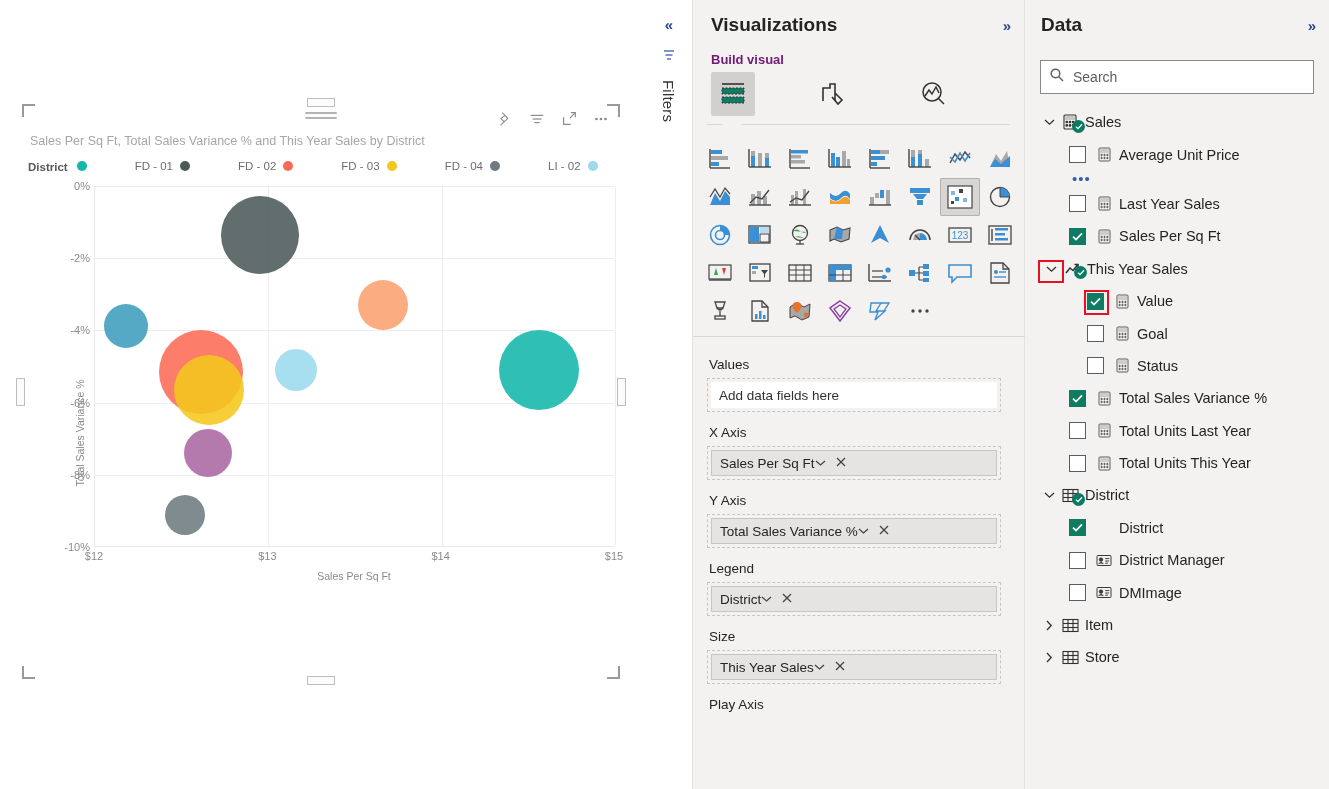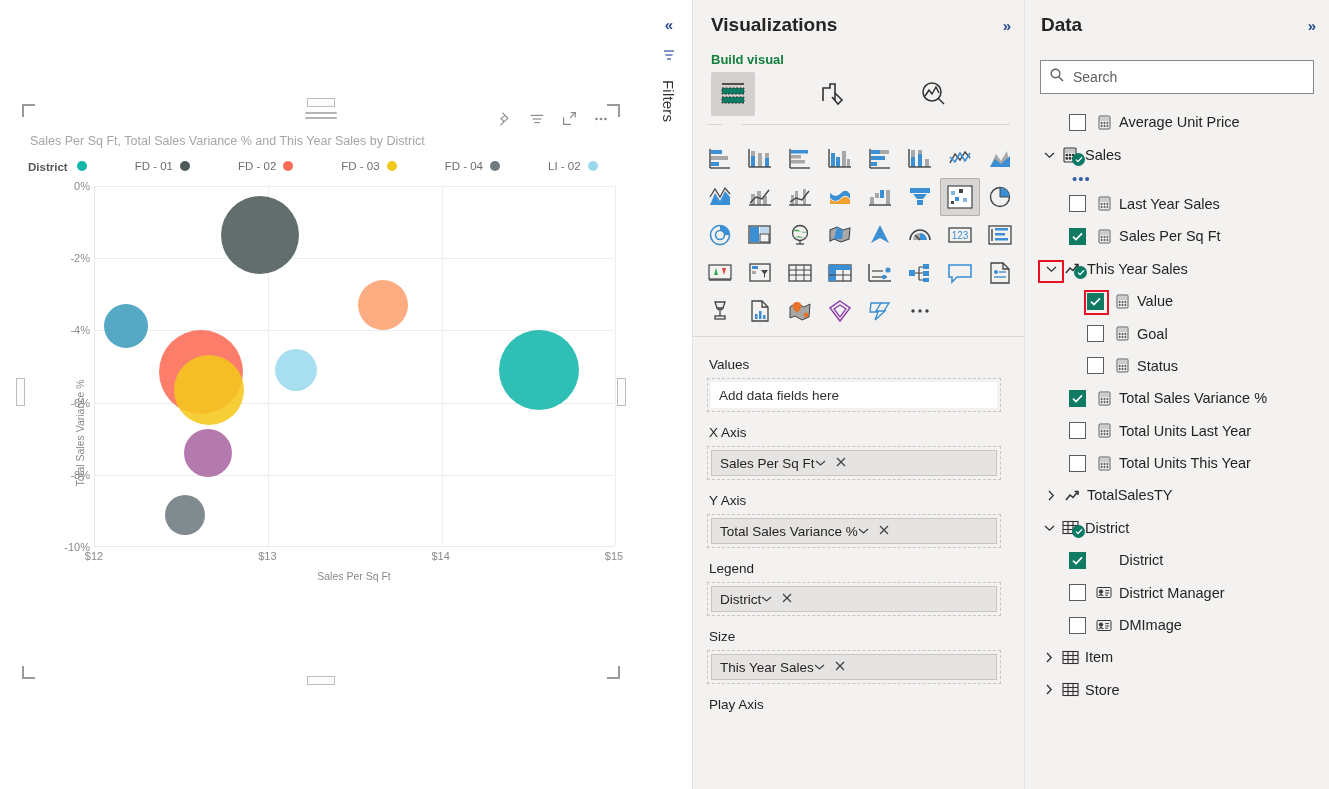--- a/index.html
+++ b/index.html
@@ -116,21 +116,21 @@
   .viz-pane {
     position: absolute; left: 693px; top: 0; width: 332px; height: 789px;
     background: #f3f2f1; border-right: 1px solid #e3e3e3;
   }
   .viz-head {
     position: absolute; left: 18px; top: 14px; right: 14px;
     display: flex; align-items: center; justify-content: space-between;
   }
   .viz-title { font-size: 19px; color: #252423; font-weight: bold; }
   .viz-collapse { font-size: 15px; color: #2b4b8f; font-weight: bold; letter-spacing: -1px; }
-  .build-visual { position: absolute; left: 18px; top: 52px; font-size: 13px; font-weight: bold; color: #15803d; }
+  .build-visual { position: absolute; left: 18px; top: 52px; font-size: 13px; font-weight: bold; color: #701a75; }
 
   .viz-tabs { position: absolute; left: 18px; top: 72px; display: flex; gap: 56px; align-items: flex-start; }
   .viz-tab {
     width: 44px; height: 44px; display: flex; align-items: center; justify-content: center;
     border-radius: 2px;
   }
   .viz-tab.active { background: #d2d0ce; }
   .tab-caret {
     position: absolute; left: 29px; top: 116px; width: 0; height: 0;
     border-left: 10px solid transparent; border-right: 10px solid transparent;
@@ -773,61 +773,61 @@
     <div class="search-box">
       <span>
         <svg width="16" height="16" viewBox="0 0 16 16" fill="none" stroke="#605e5c" stroke-width="1.4">
           <circle cx="6.5" cy="6.5" r="4.3"></circle>
             <line x1="9.7" y1="9.7" x2="14" y2="14"></line>
         </svg>
       </span>
       <span class="search-text">Search</span>
     </div>
     <div class="tree" id="tree">
+        <div class="row" style="padding-left: 14px;">
+          <span class="chev">
+            <svg width="11" height="8" viewBox="0 0 11 8" fill="none" stroke="#323130" stroke-width="1.3">
+              <polyline points="1,2 5.5,6.2 10,2"></polyline>
+            </svg>
+          </span>
+          <span class="tbl-icon">
+            <svg width="16" height="16" viewBox="0 0 16 16" fill="none" stroke="#323130" stroke-width="1.1">
+              <rect x="2" y="1" width="12" height="14" rx="1"></rect>
+              <rect x="3.6" y="2.5" width="8.8" height="3" fill="#323130" opacity=".22"></rect>
+              <circle cx="4.8" cy="8" r=".8" fill="#323130"></circle>
+              <circle cx="8" cy="8" r=".8" fill="#323130"></circle>
+              <circle cx="11.2" cy="8" r=".8" fill="#323130"></circle>
+              <circle cx="4.8" cy="11.4" r=".8" fill="#323130"></circle>
+              <circle cx="8" cy="11.4" r=".8" fill="#323130"></circle>
+              <circle cx="11.2" cy="11.4" r=".8" fill="#323130"></circle>
+            </svg>
+            <span class="badge-check">
+              <svg width="8" height="7" viewBox="0 0 8 7" fill="none" stroke="#ffffff" stroke-width="1.3">
+                <polyline points="1,3.6 3,5.6 7,1.2"></polyline>
+              </svg>
+            </span>
+          </span>
+          <span class="row-label">Sales</span>
+        </div>
         <div class="row" style="padding-left: 44px;">
           <span class="cbox"></span>
           <span class="fld-icon" style="margin-left: 7px;">
             <svg width="15" height="15" viewBox="0 0 15 15" fill="none" stroke="#5c5c5c" stroke-width="1">
               <rect x="2" y="1" width="11" height="13" rx="1"></rect>
               <rect x="3.6" y="2.6" width="7.8" height="3" fill="#5c5c5c" opacity=".25"></rect>
               <circle cx="4.6" cy="8" r=".7" fill="#5c5c5c"></circle>
               <circle cx="7.5" cy="8" r=".7" fill="#5c5c5c"></circle>
               <circle cx="10.4" cy="8" r=".7" fill="#5c5c5c"></circle>
               <circle cx="4.6" cy="11" r=".7" fill="#5c5c5c"></circle>
               <circle cx="7.5" cy="11" r=".7" fill="#5c5c5c"></circle>
               <circle cx="10.4" cy="11" r=".7" fill="#5c5c5c"></circle>
             </svg>
           </span>
           <span class="row-label">Average Unit Price</span>
         </div>
-        <div class="row" style="padding-left: 14px;">
-          <span class="chev">
-            <svg width="11" height="8" viewBox="0 0 11 8" fill="none" stroke="#323130" stroke-width="1.3">
-              <polyline points="1,2 5.5,6.2 10,2"></polyline>
-            </svg>
-          </span>
-          <span class="tbl-icon">
-            <svg width="16" height="16" viewBox="0 0 16 16" fill="none" stroke="#323130" stroke-width="1.1">
-              <rect x="2" y="1" width="12" height="14" rx="1"></rect>
-              <rect x="3.6" y="2.5" width="8.8" height="3" fill="#323130" opacity=".22"></rect>
-              <circle cx="4.8" cy="8" r=".8" fill="#323130"></circle>
-              <circle cx="8" cy="8" r=".8" fill="#323130"></circle>
-              <circle cx="11.2" cy="8" r=".8" fill="#323130"></circle>
-              <circle cx="4.8" cy="11.4" r=".8" fill="#323130"></circle>
-              <circle cx="8" cy="11.4" r=".8" fill="#323130"></circle>
-              <circle cx="11.2" cy="11.4" r=".8" fill="#323130"></circle>
-            </svg>
-            <span class="badge-check">
-              <svg width="8" height="7" viewBox="0 0 8 7" fill="none" stroke="#ffffff" stroke-width="1.3">
-                <polyline points="1,3.6 3,5.6 7,1.2"></polyline>
-              </svg>
-            </span>
-          </span>
-          <span class="row-label">Sales</span>
-        </div>
         <div class="ellipsis-row">
           <span class="ellipsis-dots">•••</span>
         </div>
         <div class="row" style="padding-left: 44px;">
           <span class="cbox"></span>
           <span class="fld-icon" style="margin-left: 7px;">
             <svg width="15" height="15" viewBox="0 0 15 15" fill="none" stroke="#5c5c5c" stroke-width="1">
               <rect x="2" y="1" width="11" height="13" rx="1"></rect>
               <rect x="3.6" y="2.6" width="7.8" height="3" fill="#5c5c5c" opacity=".25"></rect>
               <circle cx="4.6" cy="8" r=".7" fill="#5c5c5c"></circle>
@@ -978,34 +978,20 @@
               <circle cx="4.6" cy="8" r=".7" fill="#5c5c5c"></circle>
               <circle cx="7.5" cy="8" r=".7" fill="#5c5c5c"></circle>
               <circle cx="10.4" cy="8" r=".7" fill="#5c5c5c"></circle>
               <circle cx="4.6" cy="11" r=".7" fill="#5c5c5c"></circle>
               <circle cx="7.5" cy="11" r=".7" fill="#5c5c5c"></circle>
               <circle cx="10.4" cy="11" r=".7" fill="#5c5c5c"></circle>
             </svg>
           </span>
           <span class="row-label">Total Units This Year</span>
         </div>
-        <div class="row" style="padding-left: 16px;">
-          <span class="chev">
-            <svg width="8" height="11" viewBox="0 0 8 11" fill="none" stroke="#323130" stroke-width="1.3">
-              <polyline points="2,1 6.2,5.5 2,10"></polyline>
-            </svg>
-          </span>
-          <span class="tbl-icon">
-            <svg width="17" height="15" viewBox="0 0 17 15" fill="none" stroke="#323130" stroke-width="1.5">
-              <polyline points="2,12 6,7 9,9.5 14,3.5"></polyline>
-              <polyline points="10.5,3.5 14,3.5 14,7"></polyline>
-            </svg>
-          </span>
-          <span class="row-label">TotalSalesTY</span>
-        </div>
         <div class="row" style="padding-left: 14px;">
           <span class="chev">
             <svg width="11" height="8" viewBox="0 0 11 8" fill="none" stroke="#323130" stroke-width="1.3">
               <polyline points="1,2 5.5,6.2 10,2"></polyline>
             </svg>
           </span>
           <span class="tbl-icon">
             <svg width="17" height="15" viewBox="0 0 17 15" fill="none" stroke="#323130" stroke-width="1.1">
               <rect x="1" y="1.5" width="15" height="12"></rect>
               <line x1="1" y1="5.5" x2="16" y2="5.5"></line>

